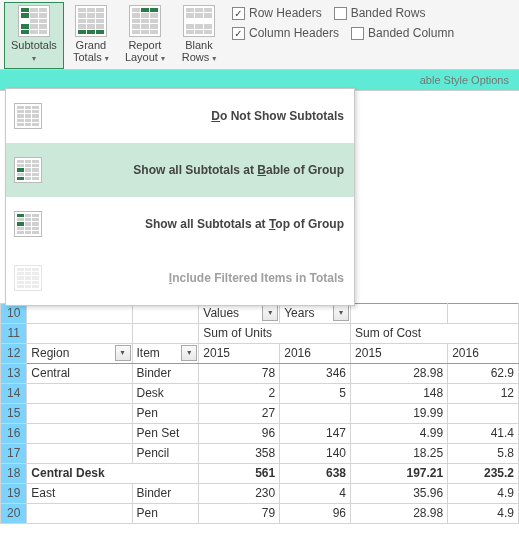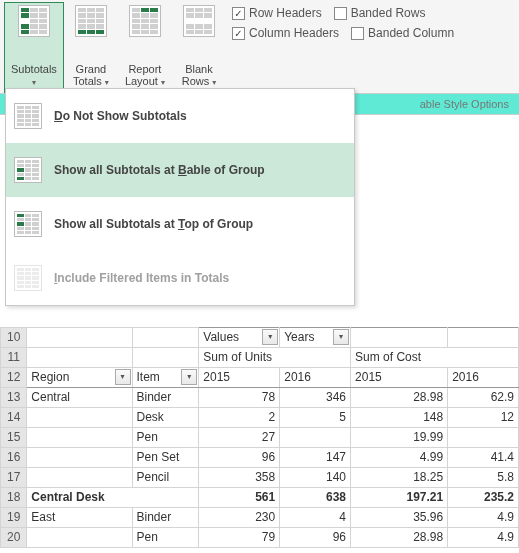--- a/index.html
+++ b/index.html
@@ -4,43 +4,43 @@
 <style>
   * { box-sizing: border-box; margin: 0; padding: 0; }
   body { font-family: "Segoe UI", Tahoma, sans-serif; font-size: 12px; color: #444; background: #fff; width: 519px; }
   
   
   .ribbon { display: flex; background: #f5f5f5; border-bottom: 1px solid #ccc; padding: 2px 0 0 4px; }
   .ribbon-group { display: flex; }
   .big-btn { display: flex; flex-direction: column; align-items: center; padding: 2px 6px 4px; border: 1px solid transparent; text-align: center; font-size: 11px; color: #444; cursor: default; min-width: 54px; }
   .big-btn.active { background: #cce8d8; border: 1px solid #2e8b57; }
   .big-btn .icon { width: 32px; height: 32px; margin-bottom: 2px; }
-  .big-btn .lbl { line-height: 1.1; margin-top: 24px; }
+  .big-btn .lbl { line-height: 1.1; }
   .caret { font-size: 8px; color: #666; }
   
   .check-group { display: flex; flex-direction: column; padding: 4px 6px 0 6px; gap: 6px; }
   .check-row { display: flex; gap: 12px; }
   .chk { display: flex; align-items: center; gap: 4px; font-size: 12px; color: #555; white-space: nowrap; }
   .chk-box { width: 13px; height: 13px; border: 1px solid #888; display: flex; align-items: center; justify-content: center; font-size: 10px; color: #444; background:#fff;}
   
   .style-opt-row { background: #5eead4; border-bottom:1px solid #ccc; text-align:right; padding: 4px 10px 4px 0; color:#777; font-size:11px;}
   
   
   .dropdown { position: absolute; left: 5px; top: 88px; width: 350px; background: #fff; border: 1px solid #c8c8c8; box-shadow: 2px 2px 4px rgba(0,0,0,0.15); z-index: 10; }
-  .menu-item { display: flex; align-items: center; padding: 14px 10px 14px 8px; gap: 12px; color: #444; font-size: 12px; }
+  .menu-item { display: flex; align-items: center; padding: 14px 10px 14px 8px; gap: 12px; color: #444; font-size: 12px; justify-content: space-between; }
   .menu-item.hover { background: #cce8d8; }
   .menu-item.disabled { color: #a0a0a0; }
   .menu-icon { width: 28px; height: 26px; flex-shrink: 0; }
   .menu-label .u { text-decoration: underline; }
   
   
   .sheet { padding-top: 212px; }
   table { border-collapse: collapse; width: 100%; table-layout: fixed; }
   td { border: 1px solid #d4d4d4; padding: 2px 4px; height: 20px; font-size: 12px; color: #333; white-space: nowrap; overflow: hidden; }
-  td.rowhdr { background: #e5e5e5; text-align: center; color: #555; width: 26px; }
+  td.rowhdr { background: #7dd3fc; text-align: center; color: #555; width: 26px; }
   td.num { text-align: right; }
   td.fieldcell { position: relative; }
   .dd-btn { position: absolute; right: 1px; top: 1px; width: 16px; height: 16px; border: 1px solid #aaa; background: linear-gradient(#fafafa,#e8e8e8); display:flex; align-items:center; justify-content:center; font-size:8px; color:#555;}
   td.total { font-weight: bold; border-top: 1px solid #999;}
   td.pvthdr-top { border-top: 1px solid #999; }
   td.pvthdr-bottom { border-bottom: 1px solid #999;}
   
   
   .mini-grid { width: 100%; height: 100%; display:grid; grid-template-columns: repeat(3,1fr); grid-template-rows: repeat(5,1fr); gap:1px; padding:2px; background:#fff; border:1px solid #bbb;}
   .mini-grid span { background:#d0d0d0; }

